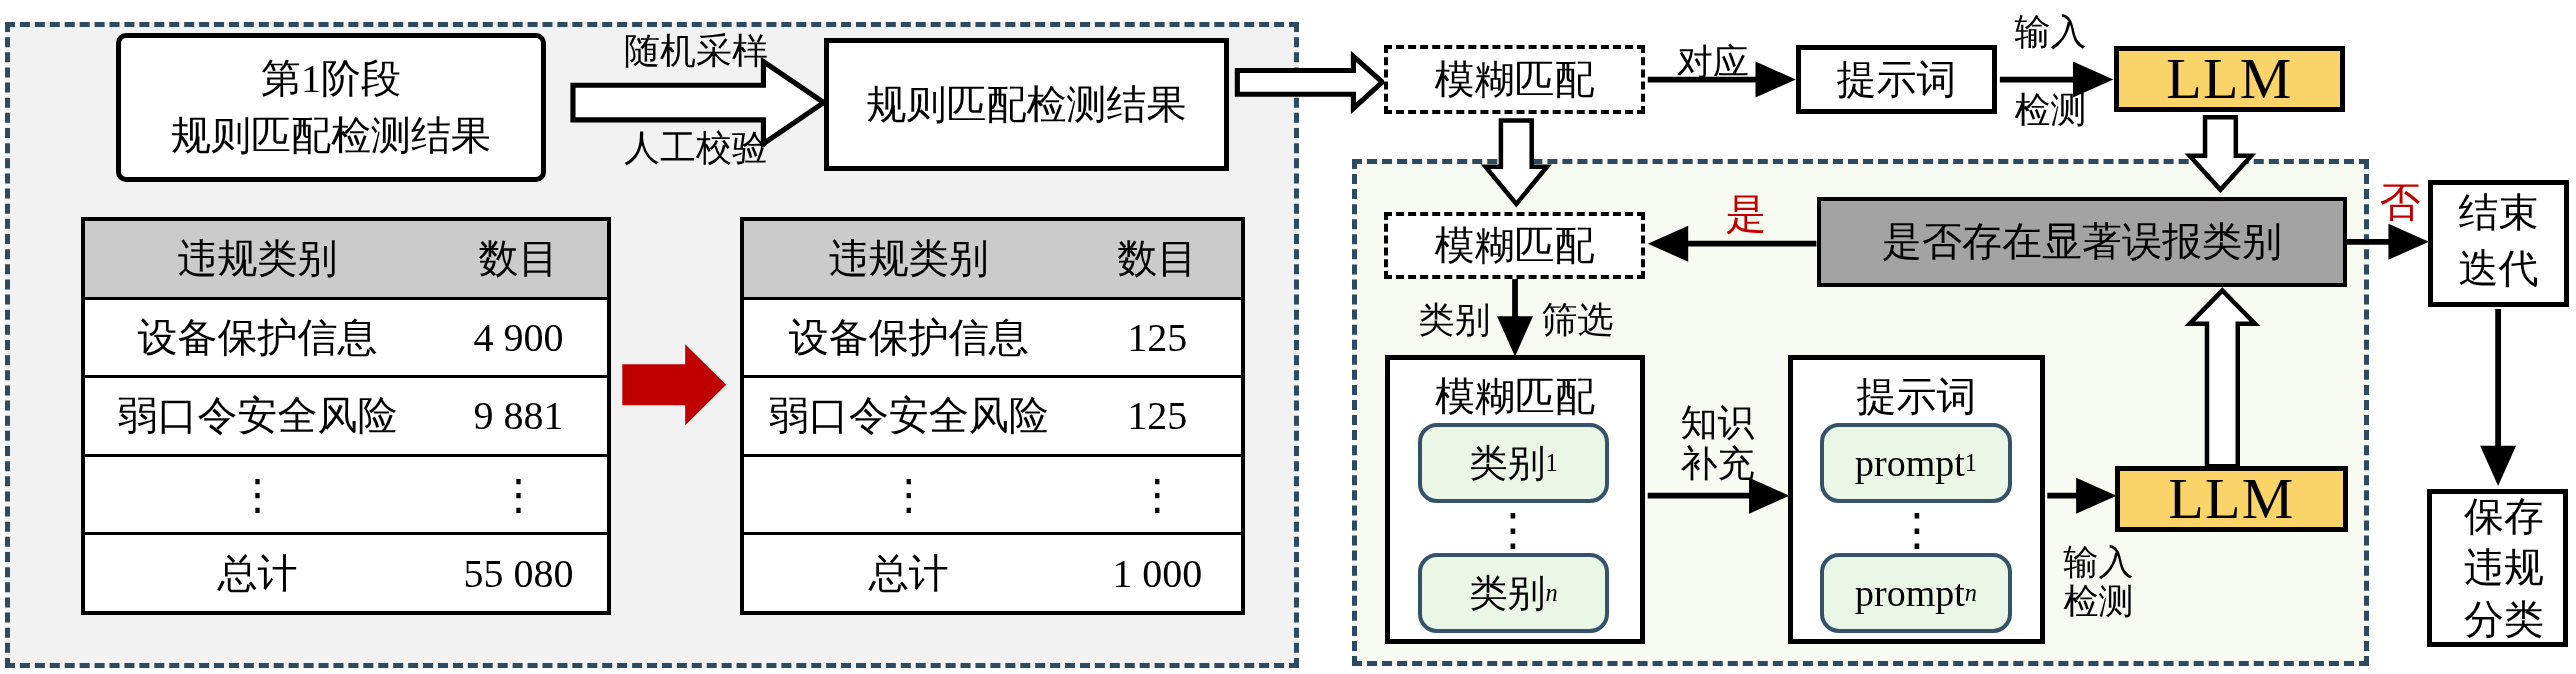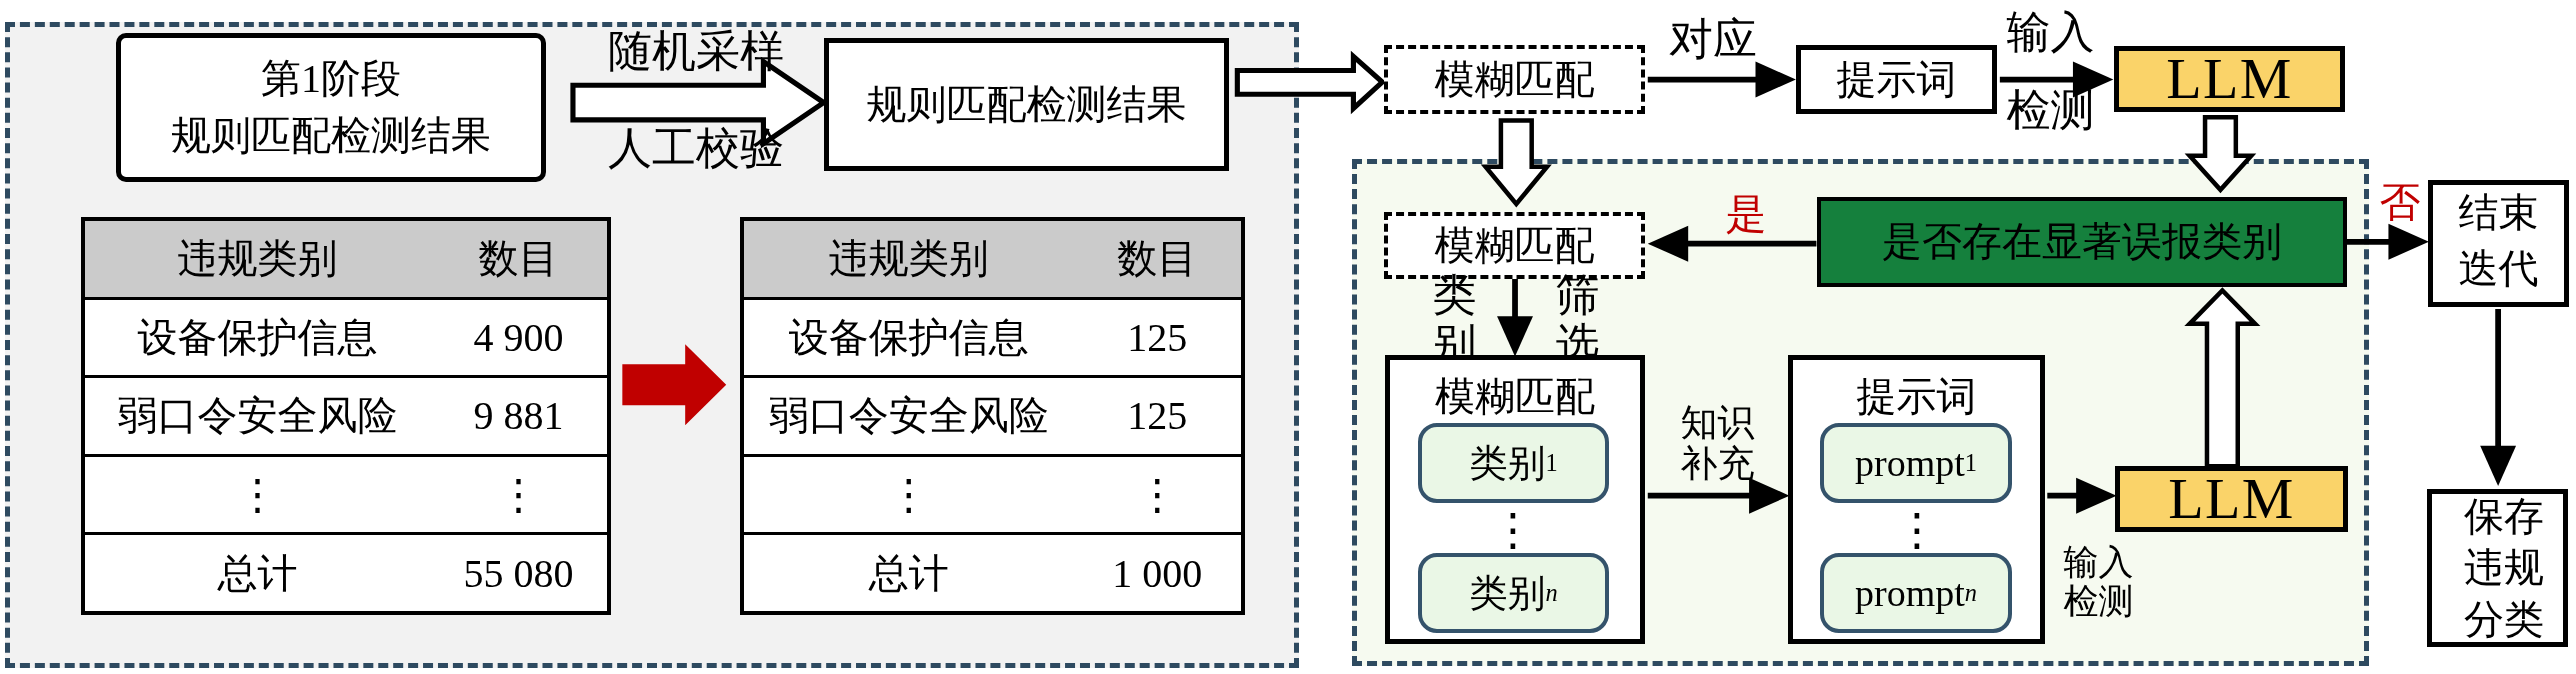--- a/index.html
+++ b/index.html
@@ -12,24 +12,24 @@
   .panel{z-index:1;}
   #left-panel{left:5.1px;top:22px;width:1294px;height:646px;border:5.8px dashed #2E4A60;background:#F2F2F2;}
   #iter-panel{left:1352px;top:159px;width:1017px;height:507px;border:5.8px dashed #2E4A60;background:#F6FAF0;}
   
   #connectors{left:0;top:0;z-index:2;pointer-events:none;}
   
   .node{z-index:3;display:flex;align-items:center;justify-content:center;text-align:center;
         background:#fff;border:5.1px solid #000;font-size:40px;line-height:1.45;}
   .dashed-node{border:4.5px dashed #000;}
   .label{z-index:3;display:flex;align-items:center;justify-content:center;text-align:center;
-         font-size:44px;line-height:1.1;background:transparent;}
+         font-size:36px;line-height:1.1;background:transparent;}
   .red{color:#C00000;font-size:41px;}
   .yellow{background:#FAD369;font-size:58px;letter-spacing:1.3px;}
-  .orange{background:#15803d;border-width:4.5px;}
+  .orange{background:#a3a3a3;border-width:4.5px;}
   .container-box{z-index:3;background:#fff;border:5.1px solid #000;}
   .container-title{position:absolute;left:0;right:0;top:9px;text-align:center;font-size:40px;}
   .item{z-index:4;display:flex;align-items:center;justify-content:center;background:#EAF7E6;
         border:4.5px solid #34536B;border-radius:19px;font-size:38px;}
   .item .sub{font-size:24.4px;vertical-align:-10.3px;line-height:0;}
   .sub-i{font-style:italic;}
   .vdots{z-index:4;display:flex;align-items:center;justify-content:center;font-size:45px;
          font-family:"DejaVu Sans","Liberation Sans",sans-serif;}
   
   .tbl{z-index:3;background:#fff;border:4.5px solid #000;display:flex;flex-direction:column;}
@@ -142,21 +142,21 @@
       <div class="cell c1 cell-dots">⋮</div>
       <div class="cell c2 cell-dots">⋮</div>
     </div>
     <div class="tbl-row tbl-body">
       <div class="cell c1">总计</div>
       <div class="cell c2">1 000</div>
     </div>
   </div>
 
   <div class="abs node dashed-node" style="left:1384px;top:45px;width:261px;height:69px;">模糊匹配</div>
-  <div class="abs label" style="left:1668px;top:19px;width:90px;height:42px;">对应</div>
+  <div class="abs label" style="left:1668px;top:42px;width:90px;height:42px;">对应</div>
   <div class="abs node" style="left:1796px;top:45px;width:201px;height:69px;">提示词</div>
   <div class="abs label" style="left:1994px;top:13px;width:113px;height:40px;">输入</div>
   <div class="abs label" style="left:1994px;top:91px;width:113px;height:40px;">检测</div>
   <div class="abs node yellow" style="left:2114px;top:46px;width:231px;height:66px;">LLM</div>
 
   <div class="abs node dashed-node" style="left:1384px;top:212px;width:261px;height:67px;background:#fff;">模糊匹配</div>
   <div class="abs label red" style="left:1723px;top:192px;width:46px;height:45px;">是</div>
   <div class="abs node orange" style="left:1817px;top:197px;width:530px;height:90px;">是否存在显著误报类别</div>
   <div class="abs label red" style="left:2377px;top:180px;width:46px;height:45px;">否</div>
   <div class="abs label" style="left:1411px;top:300px;width:87px;height:41px;">类别</div>

